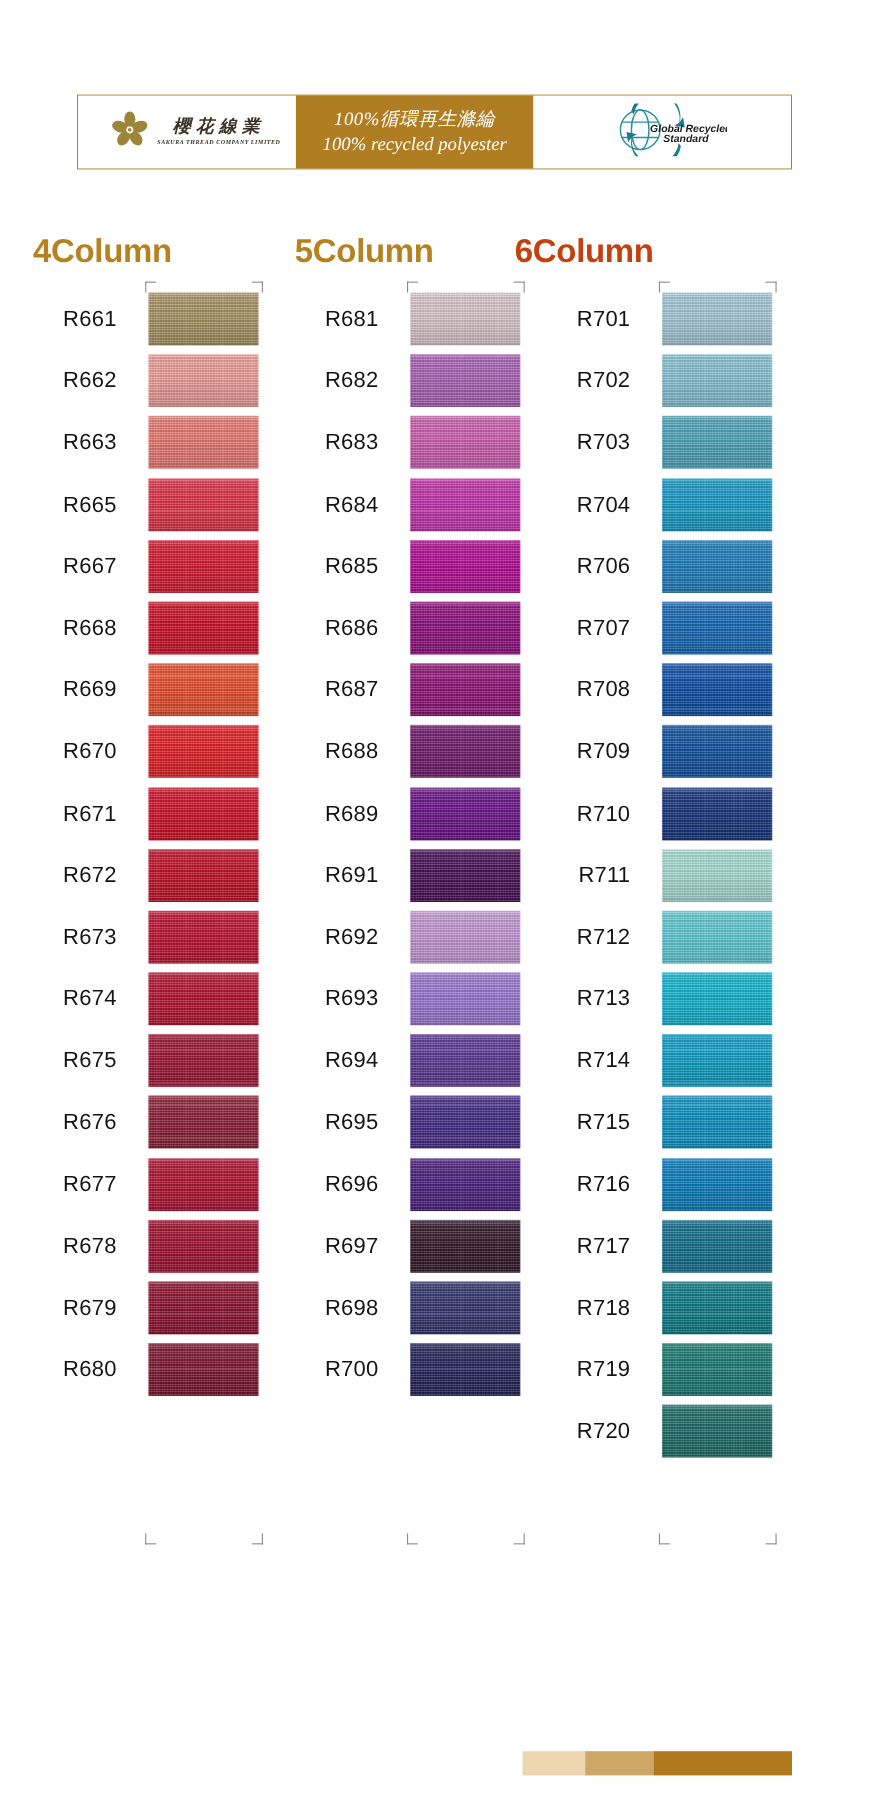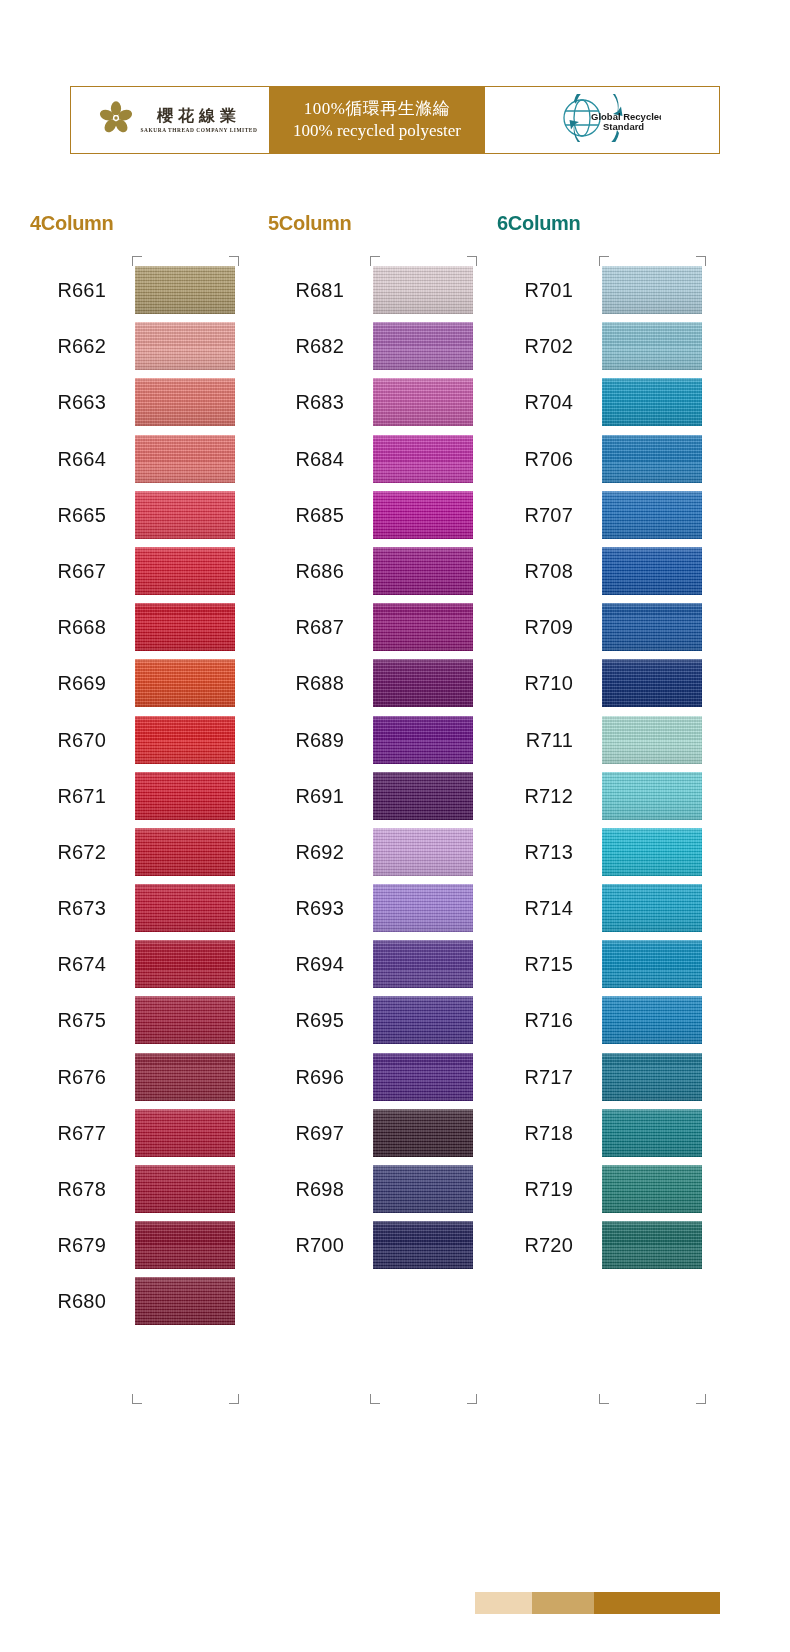--- a/index.html
+++ b/index.html
@@ -25,20 +25,21 @@
     border: 1.5px solid #b07e22;
     box-sizing: border-box;
     display: flex;
     background: #ffffff;
   }
   .banner-cell {
     display: flex;
     align-items: center;
     justify-content: center;
     box-sizing: border-box;
+    font-style: italic;
   }
   #banner-logo-cell {
     width: 198px;
     background: #ffffff;
     gap: 8px;
     padding-left: 16px;
   }
   #banner-gold-cell {
     width: 216px;
     background: #b07e22;
@@ -78,21 +79,21 @@
     color: #3a3226;
     display: block;
     margin-top: 3px;
     white-space: nowrap;
   }
   .brand-text-wrap { text-align: center; }
 
   
   .column-heading {
     position: absolute;
-    font-size: 20px;
+    font-size: 30px;
     font-weight: bold;
     color: #b6821f;
     letter-spacing: -0.3px;
     white-space: nowrap;
   }
 
   
   .swatch-column {
     position: absolute;
     top: 262px;
@@ -243,24 +244,20 @@
       </div>
       <div class="swatch-row">
         <div class="swatch-label">R662</div>
         <div class="swatch-chip" title="R662" style="background: rgb(236, 159, 153);"></div>
       </div>
       <div class="swatch-row">
         <div class="swatch-label">R663</div>
         <div class="swatch-chip" title="R663" style="background: rgb(232, 122, 114);"></div>
       </div>
       <div class="swatch-row">
-        <div class="swatch-label">R664</div>
-        <div class="swatch-chip" title="R664" style="background: rgb(233, 113, 110);"></div>
-      </div>
-      <div class="swatch-row">
         <div class="swatch-label">R665</div>
         <div class="swatch-chip" title="R665" style="background: rgb(221, 51, 73);"></div>
       </div>
       <div class="swatch-row">
         <div class="swatch-label">R667</div>
         <div class="swatch-chip" title="R667" style="background: rgb(213, 26, 49);"></div>
       </div>
       <div class="swatch-row">
         <div class="swatch-label">R668</div>
         <div class="swatch-chip" title="R668" style="background: rgb(204, 17, 39);"></div>
@@ -390,29 +387,33 @@
       </div>
       <div class="swatch-row">
         <div class="swatch-label">R700</div>
         <div class="swatch-chip" title="R700" style="background: rgb(37, 36, 91);"></div>
       </div>
     </div>
     <div class="crop-mark crop-tl" style="left: 370px; top: 256px;"></div>
     <div class="crop-mark crop-tr" style="left: 467px; top: 256px;"></div>
     <div class="crop-mark crop-bl" style="left: 370px; top: 1394px;"></div>
     <div class="crop-mark crop-br" style="left: 467px; top: 1394px;"></div>
-    <div class="column-heading" style="left: 497px; top: 212px; color: #0f766e;">6Column</div>
+    <div class="column-heading" style="left: 468px; top: 212px; color: #c2410c;">6Column</div>
     <div class="swatch-column" style="left: 497px;">
       <div class="swatch-row">
         <div class="swatch-label">R701</div>
         <div class="swatch-chip" title="R701" style="background: rgb(166, 201, 216);"></div>
       </div>
       <div class="swatch-row">
         <div class="swatch-label">R702</div>
         <div class="swatch-chip" title="R702" style="background: rgb(135, 195, 212);"></div>
+      </div>
+      <div class="swatch-row">
+        <div class="swatch-label">R703</div>
+        <div class="swatch-chip" title="R703" style="background: rgb(79, 165, 187);"></div>
       </div>
       <div class="swatch-row">
         <div class="swatch-label">R704</div>
         <div class="swatch-chip" title="R704" style="background: rgb(24, 155, 198);"></div>
       </div>
       <div class="swatch-row">
         <div class="swatch-label">R706</div>
         <div class="swatch-chip" title="R706" style="background: rgb(31, 125, 190);"></div>
       </div>
       <div class="swatch-row">

